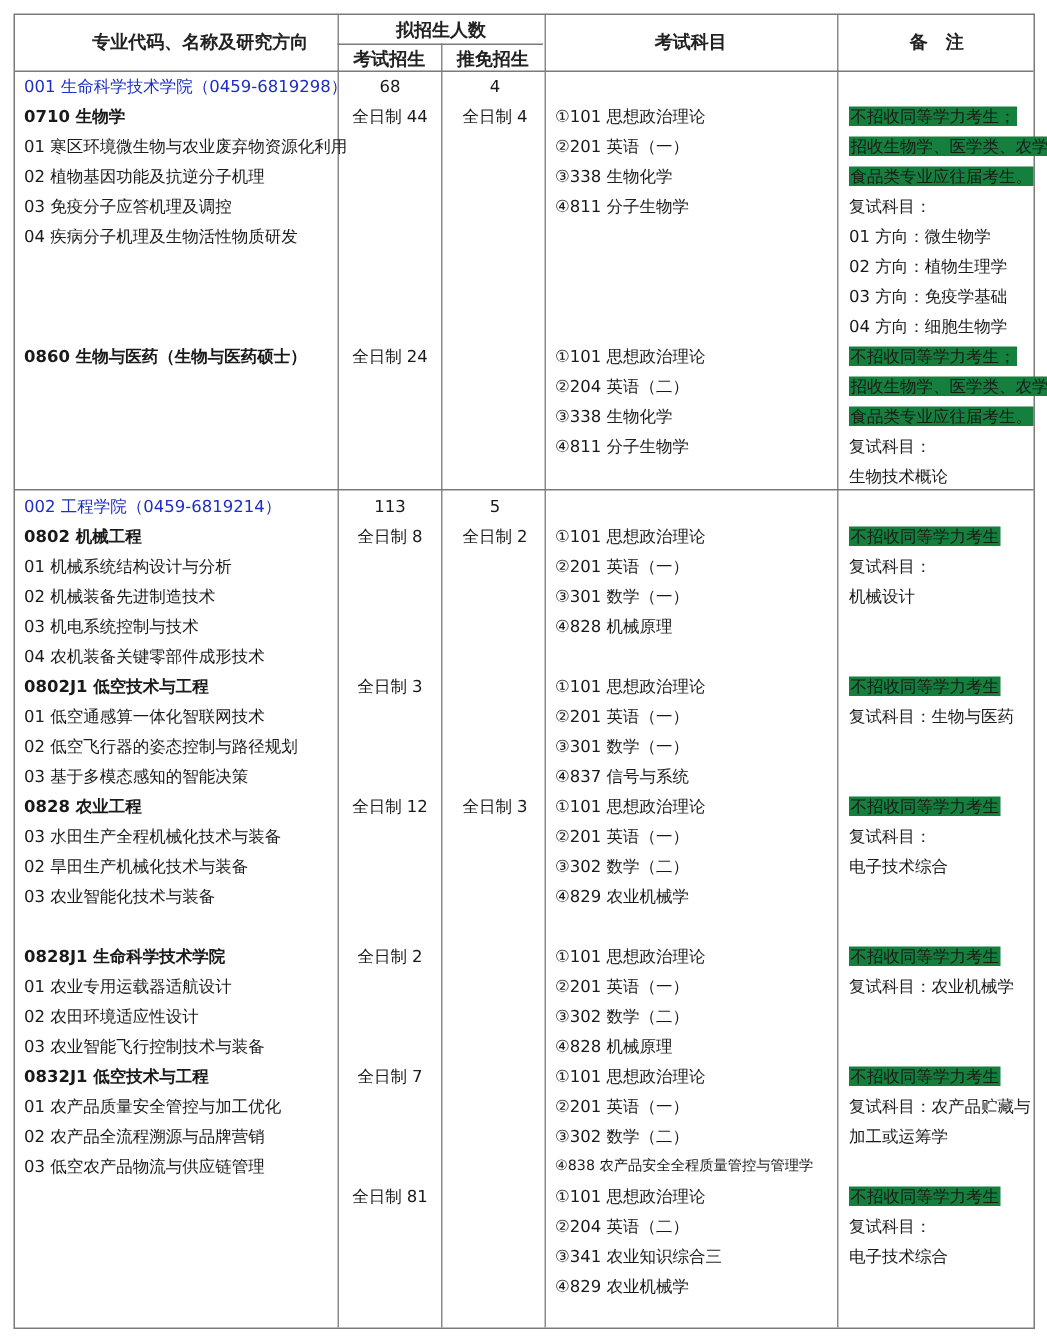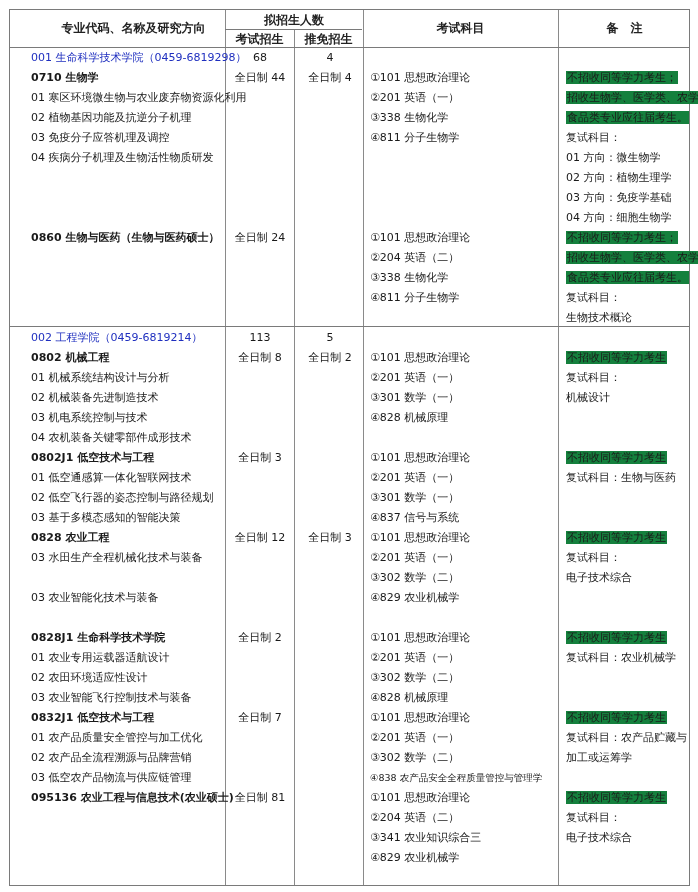--- a/index.html
+++ b/index.html
@@ -4,21 +4,21 @@
 <style>
   html, body { margin: 0; padding: 0; background: #ffffff; }
   body { width: 698px; height: 892px; position: relative; overflow: hidden;
          font-family: "DejaVu Sans", sans-serif; color: #1a1a1a; }
   .tbl { position: absolute; left: 9px; top: 9px; width: 681px; height: 877px;
          border: 1px solid #7a7a7a; box-sizing: border-box; }
   .vline { position: absolute; top: 0; bottom: 0; width: 1px; background: #8a8a8a; }
   .hline { position: absolute; left: 0; right: 0; height: 1px; background: #7a7a7a; }
   .hdr { position: absolute; font-size: 12px; font-weight: bold; text-align: center; color: #222; }
   .cell-line { position: absolute; font-size: 11px; line-height: 20px; height: 20px; white-space: nowrap; }
-  .c1 { left: 6px; margin-left: 15px; }
+  .c1 { left: 6px; }
   .c2 { left: 215px; width: 70px; text-align: center; }
   .c3 { left: 285px; width: 70px; text-align: center; }
   .c4 { left: 360px; }
   .c5 { left: 556px; }
   .college { color: #1f2fbf; font-weight: normal; }
   .major { font-weight: bold; }
   .small { font-size: 9.5px; }
   .hl { background: #15803d; padding: 0 1px; }
 </style>
 </head>
@@ -108,20 +108,21 @@
   <div class="cell-line c4" style="top:458px">②201 英语（一）</div>
   <div class="cell-line c4" style="top:478px">③301 数学（一）</div>
   <div class="cell-line c4" style="top:498px">④837 信号与系统</div>
   <div class="cell-line c5" style="top:438px"><span class="hl">不招收同等学力考生</span></div>
   <div class="cell-line c5" style="top:458px">复试科目：生物与医药</div>
 
   <div class="cell-line c1 major" style="top:518px">0828   农业工程</div>
   <div class="cell-line c2" style="top:518px">全日制 12</div>
   <div class="cell-line c3" style="top:518px">全日制 3</div>
   <div class="cell-line c1" style="top:538px">03 水田生产全程机械化技术与装备</div>
+  <div class="cell-line c1" style="top:558px">02 旱田生产机械化技术与装备</div>
   <div class="cell-line c1" style="top:578px">03 农业智能化技术与装备</div>
   <div class="cell-line c4" style="top:518px">①101 思想政治理论</div>
   <div class="cell-line c4" style="top:538px">②201 英语（一）</div>
   <div class="cell-line c4" style="top:558px">③302 数学（二）</div>
   <div class="cell-line c4" style="top:578px">④829 农业机械学</div>
   <div class="cell-line c5" style="top:518px"><span class="hl">不招收同等学力考生</span></div>
   <div class="cell-line c5" style="top:538px">复试科目：</div>
   <div class="cell-line c5" style="top:558px">电子技术综合</div>
 
   <div class="cell-line c1 major" style="top:618px">0828J1  生命科学技术学院</div>
@@ -142,21 +143,20 @@
   <div class="cell-line c1" style="top:738px">02 农产品全流程溯源与品牌营销</div>
   <div class="cell-line c1" style="top:758px">03 低空农产品物流与供应链管理</div>
   <div class="cell-line c4" style="top:698px">①101 思想政治理论</div>
   <div class="cell-line c4" style="top:718px">②201 英语（一）</div>
   <div class="cell-line c4" style="top:738px">③302 数学（二）</div>
   <div class="cell-line c4 small" style="top:758px">④838 农产品安全全程质量管控与管理学</div>
   <div class="cell-line c5" style="top:698px"><span class="hl">不招收同等学力考生</span></div>
   <div class="cell-line c5" style="top:718px">复试科目：农产品贮藏与</div>
   <div class="cell-line c5" style="top:738px">加工或运筹学</div>
 
-  <div class="cell-line c1 major" style="top:778px">095136 农业工程与信息技术(农业硕士)</div>
   <div class="cell-line c2" style="top:778px">全日制 81</div>
   <div class="cell-line c4" style="top:778px">①101 思想政治理论</div>
   <div class="cell-line c4" style="top:798px">②204 英语（二）</div>
   <div class="cell-line c4" style="top:818px">③341 农业知识综合三</div>
   <div class="cell-line c4" style="top:838px">④829 农业机械学</div>
   <div class="cell-line c5" style="top:778px"><span class="hl">不招收同等学力考生</span></div>
   <div class="cell-line c5" style="top:798px">复试科目：</div>
   <div class="cell-line c5" style="top:818px">电子技术综合</div>
 </div>
 

